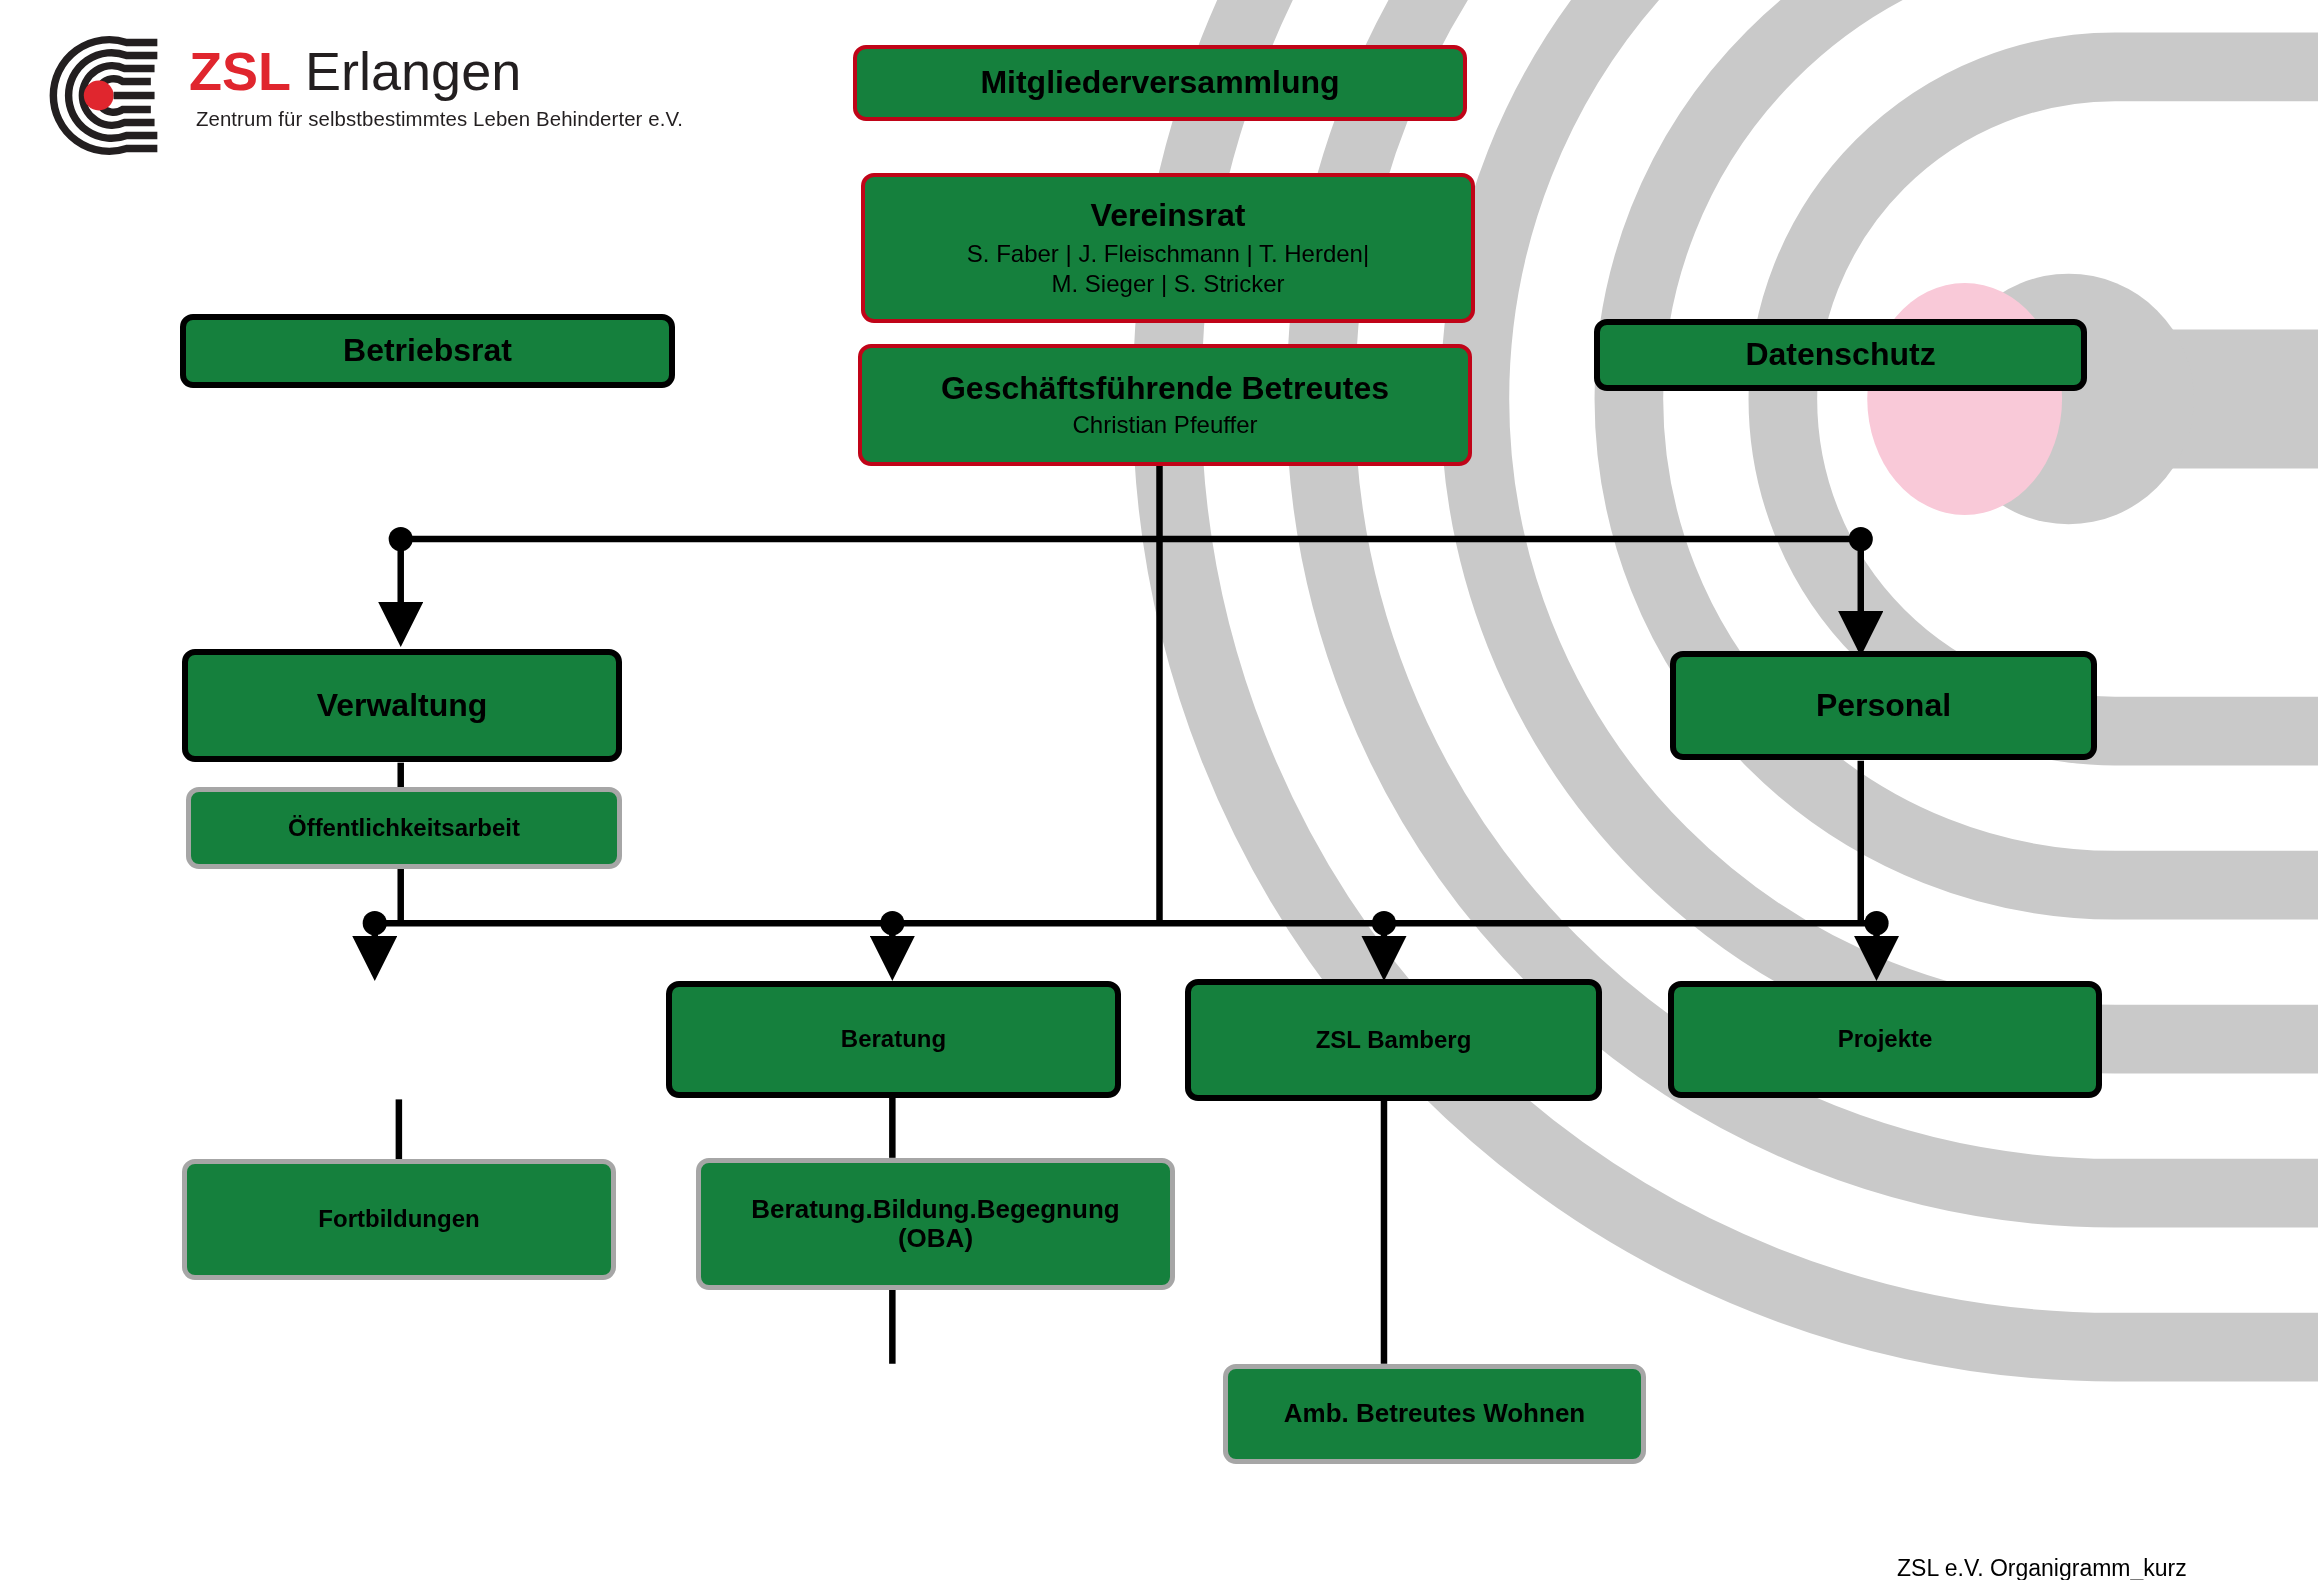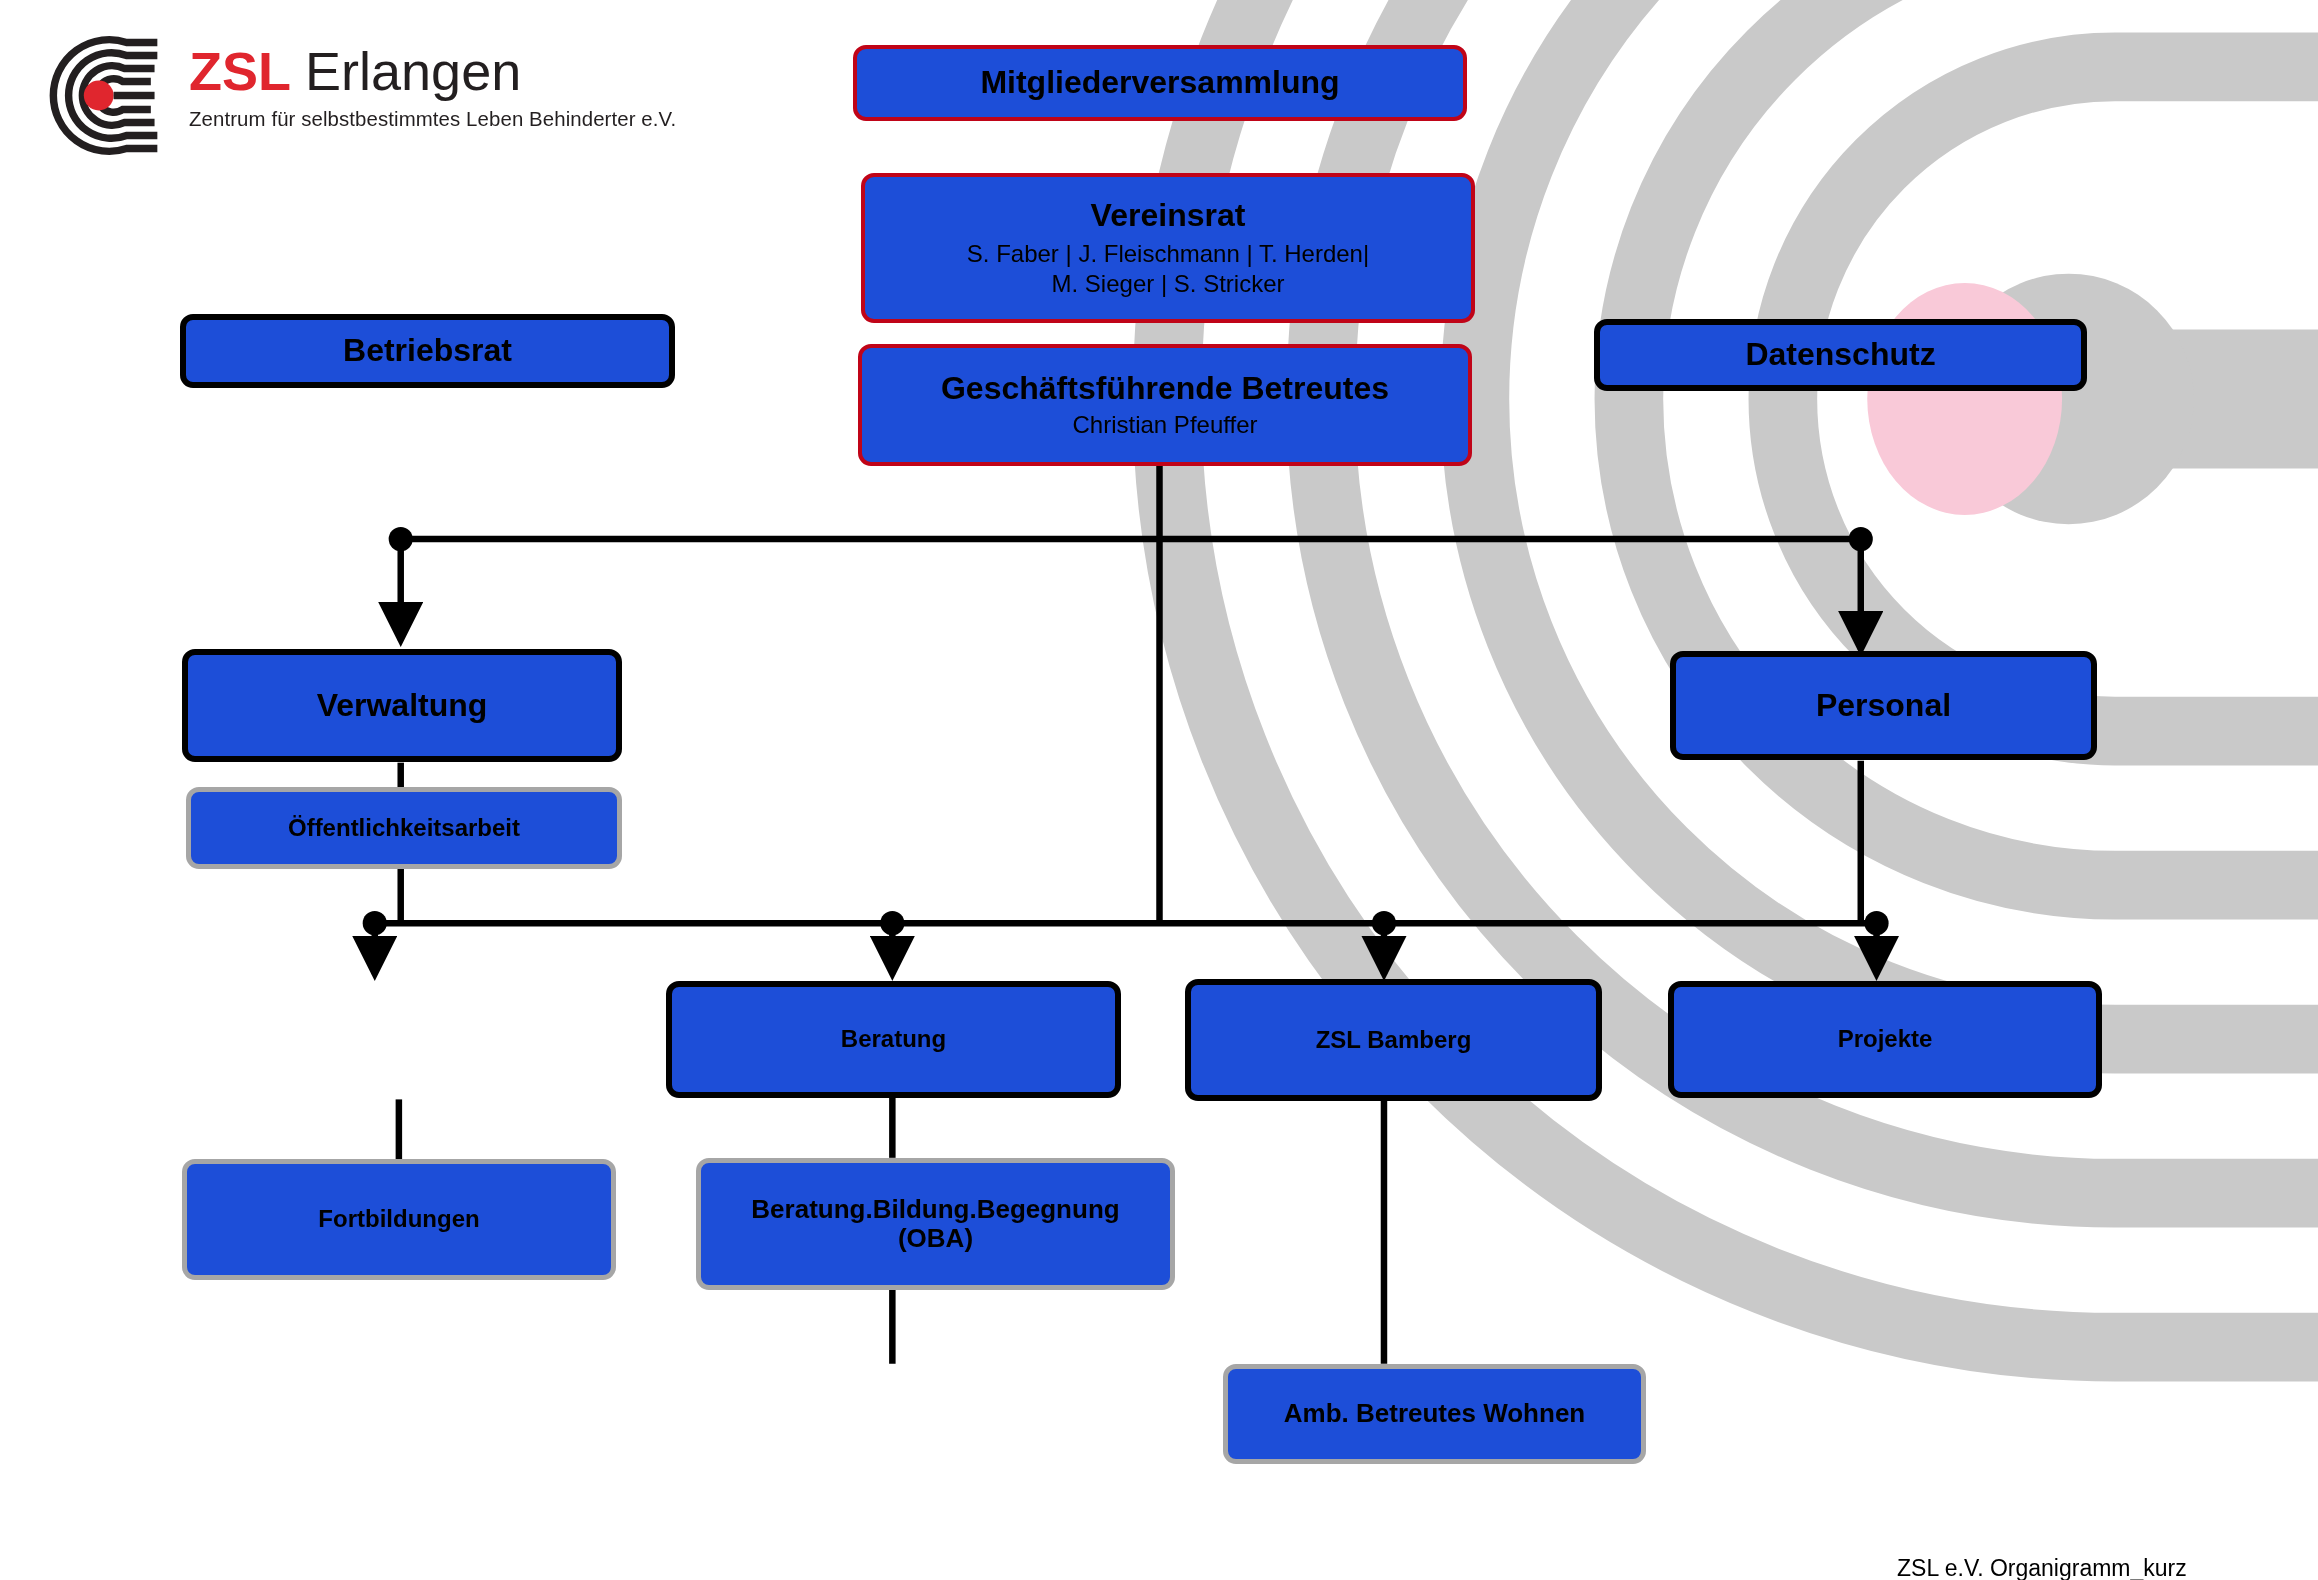--- a/index.html
+++ b/index.html
@@ -15,30 +15,30 @@
   
   #watermark{position:absolute;left:0;top:0;width:2319px;height:1581px;pointer-events:none;}
 
   
   #logo{position:absolute;left:41px;top:35px;width:649px;height:121px;}
   #logo-mark{position:absolute;left:0;top:0;width:121px;height:121px;}
   #logo-text{position:absolute;left:148px;top:9.3px;width:501px;}
   .logo-word{font-size:54px;font-weight:700;letter-spacing:0px;line-height:1;}
   .logo-zsl{color:#e0262e;}
   .logo-erl{color:#231f20;font-weight:400;}
-  #logo-sub{font-size:20.4px;color:#231f20;margin-top:9.3px;letter-spacing:0.1px;}
+  #logo-sub{font-size:20.4px;color:#231f20;margin-top:9.3px;letter-spacing:0.1px;text-align:center;}
 
   
   #wires{position:absolute;left:0;top:0;width:2319px;height:1581px;pointer-events:none;}
 
   
   .node{
     position:absolute;
     box-sizing:border-box;
-    background:#1d4ed8;
+    background:#15803d;
     border-radius:13px;
     display:flex;
     flex-direction:column;
     align-items:center;
     justify-content:center;
     text-align:center;
     color:#000000;
     padding:3.7px 11px;
   }
   .node .title{font-weight:700;line-height:1.12;}

